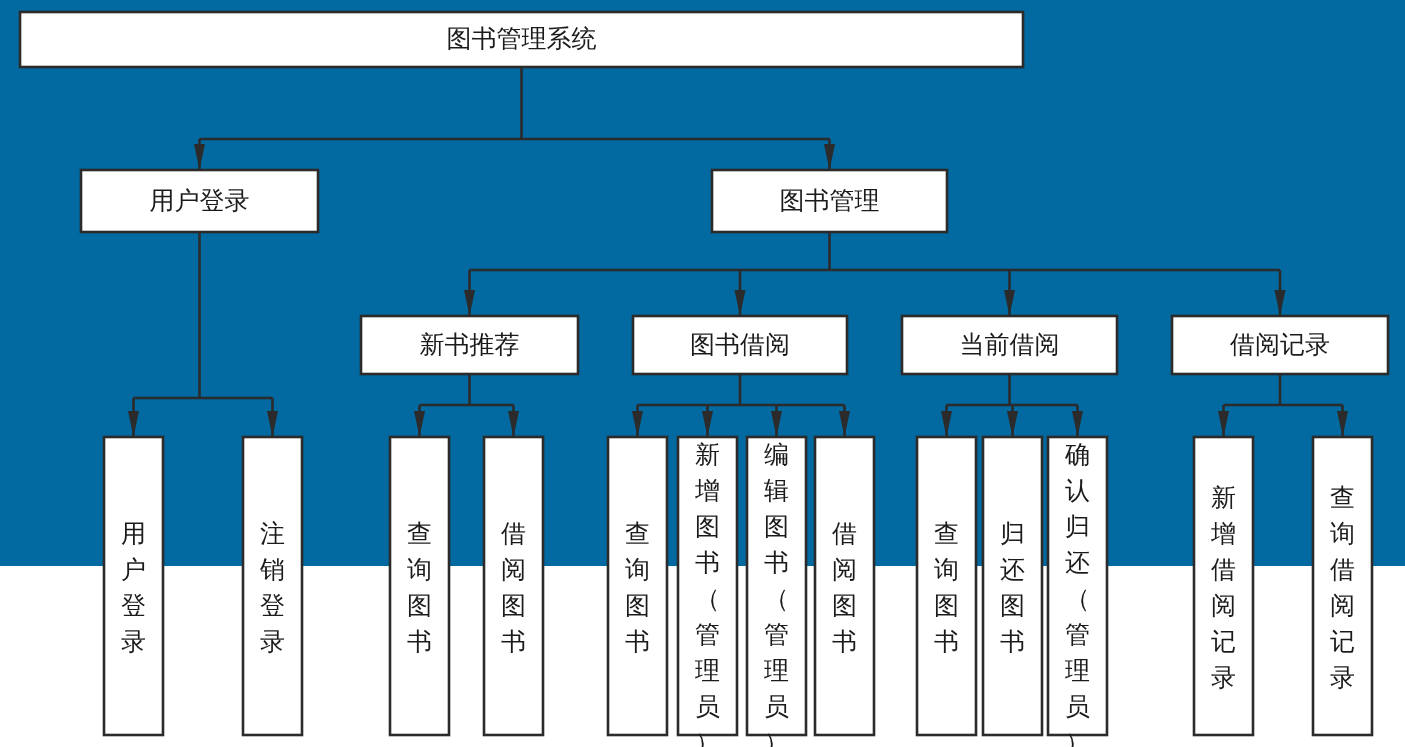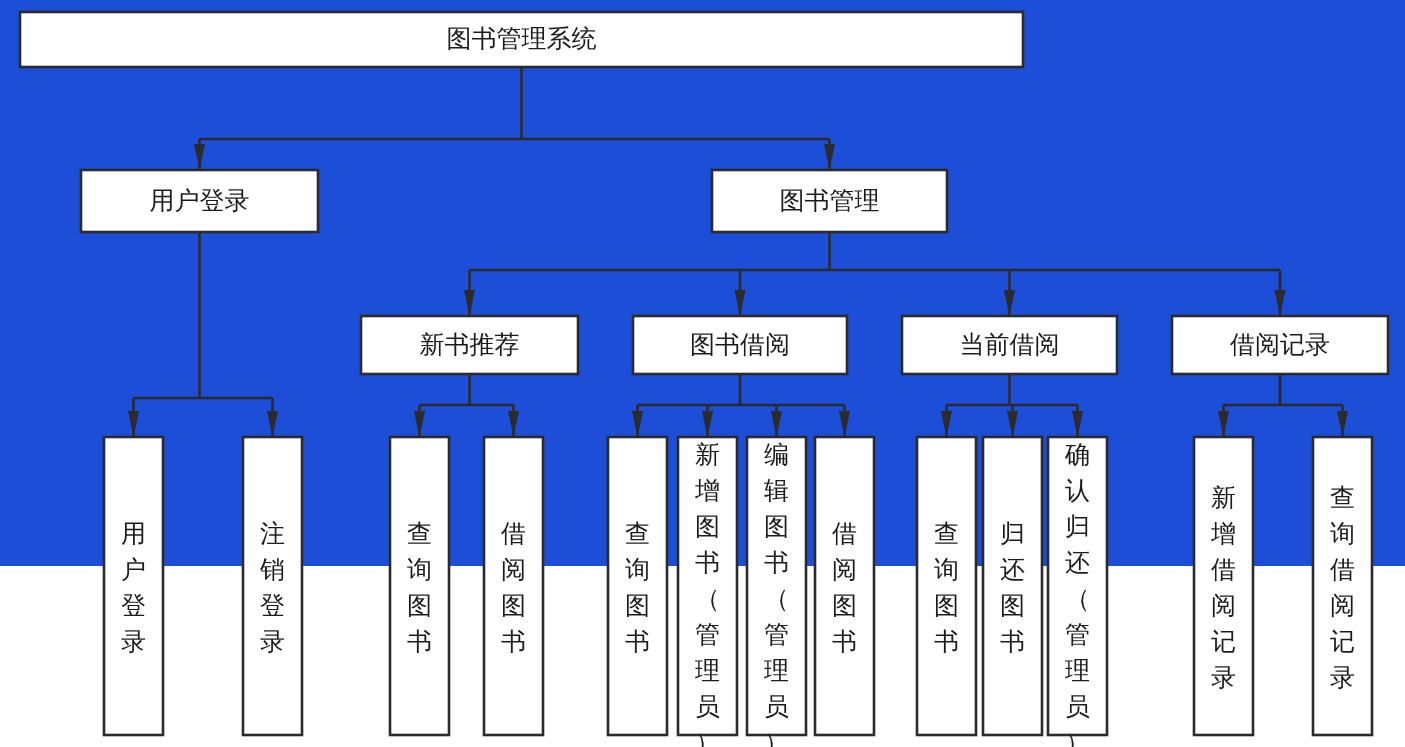--- a/index.html
+++ b/index.html
@@ -11,21 +11,21 @@
     width: 1405px;
     height: 747px;
     font-family: "Liberation Sans", sans-serif;
     overflow: hidden;
     position: relative;
   }
   #diagram-root {
     position: relative;
     width: 1405px;
     height: 566px;
-    background: #1d4ed8;
+    background: #0369a1;
   }
   svg.flow {
     position: absolute;
     left: 0;
     top: 0;
     width: 1405px;
     height: 747px;
     display: block;
   }
   .node-rect {

